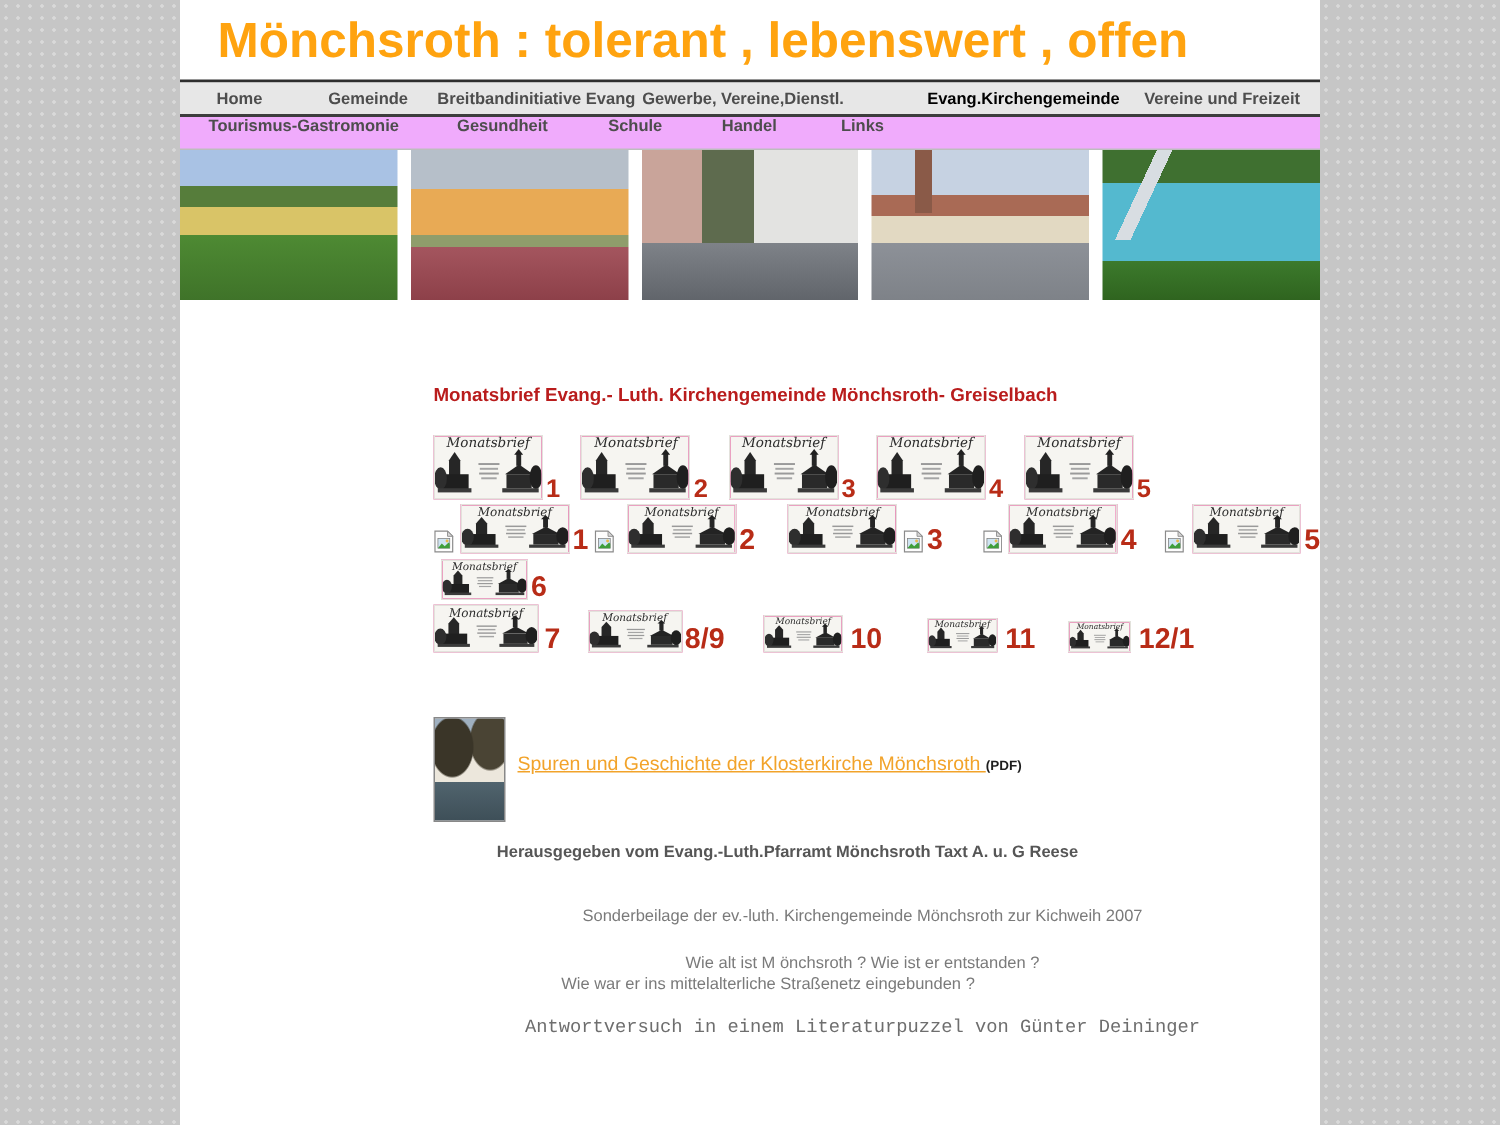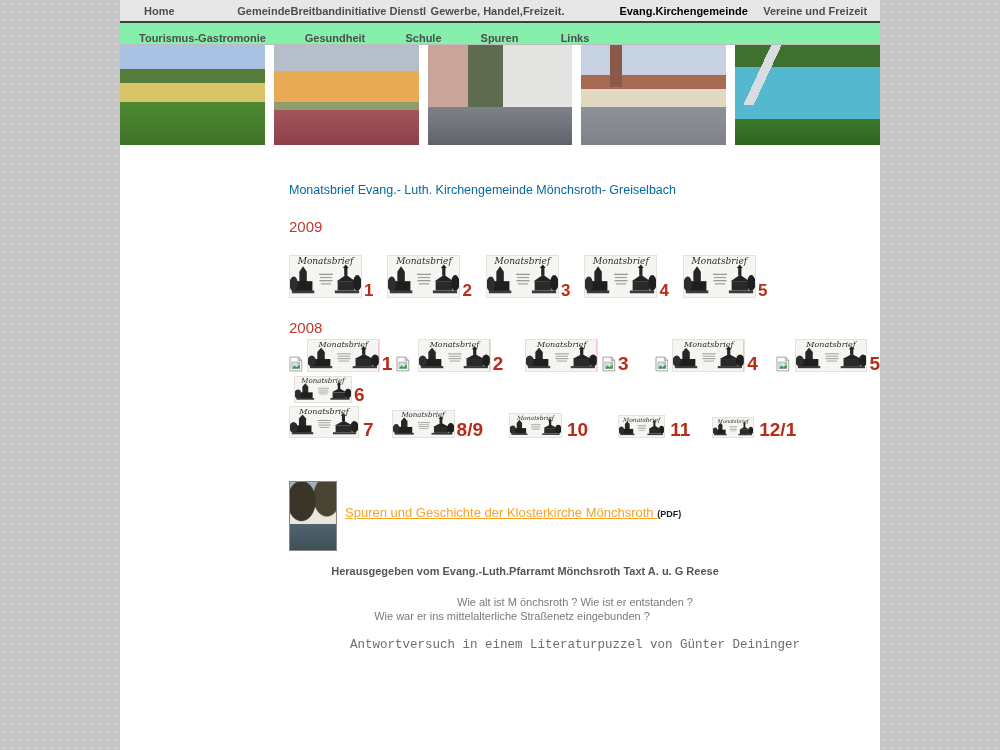--- a/index.html
+++ b/index.html
@@ -14,45 +14,45 @@
 
   
   .header{height:53px;background:#fff;border-bottom:2px solid #2e2e2e;}
   .site-title{
     color:#ffa30f;font-size:33px;font-weight:bold;letter-spacing:0px;
     padding:8px 0 0 25px;white-space:nowrap;
   }
 
   
   .nav1{height:21px;background:#e7e7e7;border-bottom:2px solid #3d3d3d;display:flex;align-items:center;}
-  .nav2{height:21px;background:#86efac;border-bottom:1px solid #bdbdbd;display:flex;align-items:flex-end;}
+  .nav2{height:21px;background:#f0abfc;border-bottom:1px solid #bdbdbd;display:flex;align-items:flex-start;}
   .nav-item{font-size:11px;font-weight:bold;color:#4d4d4d;text-align:center;white-space:nowrap;cursor:pointer;}
   .nav-item.active{color:#000;}
-  .n1a{width:85px;}.n1b{width:99px;text-align:right;}.n1c{width:138px;}.n1d{width:154px;}.n1e{width:144px;margin-left:48px;}.n1f{width:140px;}
+  .n1a{width:85px;}.n1b{width:99px;}.n1c{width:138px;}.n1d{width:154px;}.n1e{width:144px;margin-left:48px;}.n1f{width:140px;}
   .n2a{width:165px;}.n2b{width:100px;}.n2c{width:77px;}.n2d{width:75px;}.n2e{width:76px;}
 
   
   .banner{height:100px;background:#fff;display:flex;}
   .photo{height:100px;flex:1;}
   .photo + .photo{margin-left:9px;}
   .ph1{background:linear-gradient(180deg,#a9c2e4 0%,#a9c2e4 24%,#567d3b 24%,#567d3b 38%,#d9c467 38%,#d9c467 57%,#4e8a33 57%,#3f7329 100%);}
   .ph2{background:linear-gradient(180deg,#b6bfc9 0%,#b6bfc9 26%,#e8aa55 26%,#e8aa55 57%,#8f9d6b 57%,#8f9d6b 65%,#a4555e 65%,#8d4049 100%);}
   .ph3{background:
     linear-gradient(90deg,#c9a49a 0%,#c9a49a 28%,#5e6b4e 28%,#5e6b4e 52%,#e3e3e1 52%,#e3e3e1 100%) no-repeat top/100% 62%,
     linear-gradient(180deg,#7e8288,#61656b) no-repeat bottom/100% 38%;}
   .ph4{background:
     linear-gradient(90deg,rgba(0,0,0,0) 0%,rgba(0,0,0,0) 20%,#8a5a48 20%,#8a5a48 28%,rgba(0,0,0,0) 28%) no-repeat top/100% 42%,
     linear-gradient(180deg,#c6d2e2 0%,#c6d2e2 30%,#a96a55 30%,#a96a55 44%,#e2d9c2 44%,#e2d9c2 62%,#8d9198 62%,#7e8288 100%);}
   .ph5{background:
     linear-gradient(115deg,rgba(0,0,0,0) 0%,rgba(0,0,0,0) 28%,#d8dde2 28%,#d8dde2 36%,rgba(0,0,0,0) 36%) no-repeat top left/70% 60%,
     linear-gradient(180deg,#3f7030 0%,#3f7030 22%,#54b9cf 22%,#54b9cf 74%,#3c7a2c 74%,#2f641f 100%);}
 
   
   .content{padding:38px 0 0 169px;}
-  .main-heading{font-size:12.5px;font-weight:normal;color:#0369a1;}
+  .main-heading{font-size:12.5px;font-weight:bold;color:#b91c1c;margin-top:18px;}
   .year{font-size:15px;color:#c0392b;margin-top:21px;}
   .row{display:flex;align-items:flex-end;margin-top:0;}
   .r2009{margin-top:20px;}
   .r08a{margin-top:3px;}
   .r08b{margin-top:4px;}
   .r08c{margin-top:3px;}
 
   .thumb{position:relative;display:inline-block;background:#ec4899;border:1px solid #e3e2dc;box-sizing:border-box;cursor:pointer;}
   .thumb svg{position:absolute;left:0;top:0;width:100%;height:100%;}
   .thumb i{
@@ -130,51 +130,53 @@
       <path d="M9.5 1 l3.5 3.5 h-3.5 z" fill="#d8d8d8" stroke="#8a8a8a" stroke-width="0.6"></path>
       <rect x="3" y="6" width="8" height="6.5" fill="#cfe4f2" stroke="#7d7d7d" stroke-width="0.5"></rect>
       <path d="M3 12.5 l2.6 -3.2 l2 2 l2.6 -2.6 l0.8 0.8 v3 z" fill="#3f9e3a"></path>
       <circle cx="9.2" cy="7.6" r="1" fill="#e8b84a"></circle>
     </symbol>
   </defs>
 </svg>
 
 <div class="page">
 
+  <div class="header">
+    <div class="site-title">Mönchsroth : tolerant , lebenswert , offen</div>
+  </div>
 
   <div class="nav1">
     <div class="nav-item n1a">Home</div>
     <div class="nav-item n1b">Gemeinde</div>
-    <div class="nav-item n1c">Breitbandinitiative Dienstl</div>
-    <div class="nav-item n1d">Gewerbe, Handel,Freizeit.</div>
+    <div class="nav-item n1c">Breitbandinitiative Evang</div>
+    <div class="nav-item n1d">Gewerbe, Vereine,Dienstl.</div>
     <div class="nav-item n1e active">Evang.Kirchengemeinde</div>
     <div class="nav-item n1f">Vereine und Freizeit</div>
   </div>
 
   <div class="nav2">
     <div class="nav-item n2a">Tourismus-Gastromonie</div>
     <div class="nav-item n2b">Gesundheit</div>
     <div class="nav-item n2c">Schule</div>
-    <div class="nav-item n2d">Spuren</div>
+    <div class="nav-item n2d">Handel</div>
     <div class="nav-item n2e">Links</div>
   </div>
 
   <div class="banner">
     <div class="photo ph1"></div>
     <div class="photo ph2"></div>
     <div class="photo ph3"></div>
     <div class="photo ph4"></div>
     <div class="photo ph5"></div>
   </div>
 
   <div class="content">
 
     <div class="main-heading">Monatsbrief Evang.- Luth. Kirchengemeinde Mönchsroth- Greiselbach</div>
 
-    <div class="year">2009</div>
 
     <div class="row r2009">
       <span class="thumb t09">
           <svg>
             <use href="#etch"></use>
           </svg>
           <i>Monatsbrief</i>
         </span>
       <span class="num mr14">1</span>
       <span class="thumb t09">
@@ -200,21 +202,20 @@
       <span class="num mr14">4</span>
       <span class="thumb t09">
           <svg>
             <use href="#etch"></use>
           </svg>
           <i>Monatsbrief</i>
         </span>
       <span class="num">5</span>
     </div>
 
-    <div class="year">2008</div>
 
     <div class="row r08a">
       <svg class="bimg">
           <use href="#bimg"></use>
         </svg>
       <span class="thumb t08 ml4">
           <svg>
             <use href="#etch"></use>
           </svg>
           <i>Monatsbrief</i>
@@ -314,17 +315,18 @@
       <div class="kloster-img"></div>
       <div class="kloster-text">
         <a class="olink">Spuren und Geschichte der Klosterkirche Mönchsroth </a><span class="pdf-tag">(PDF)</span>
       </div>
     </div>
 
   </div>
 
   <div class="publisher">Herausgegeben vom Evang.-Luth.Pfarramt Mönchsroth Taxt A. u. G Reese</div>
 
+  <div class="special sp1">Sonderbeilage der ev.-luth. Kirchengemeinde Mönchsroth zur Kichweih 2007</div>
   <div class="special sp2">Wie alt ist M önchsroth ? Wie ist er entstanden ?</div>
   <div class="special sp3">Wie war er ins mittelalterliche Straßenetz eingebunden ?</div>
   <div class="special sp4">Antwortversuch in einem Literaturpuzzel von Günter Deininger</div>
 
 </div>
 
 </body></html>

